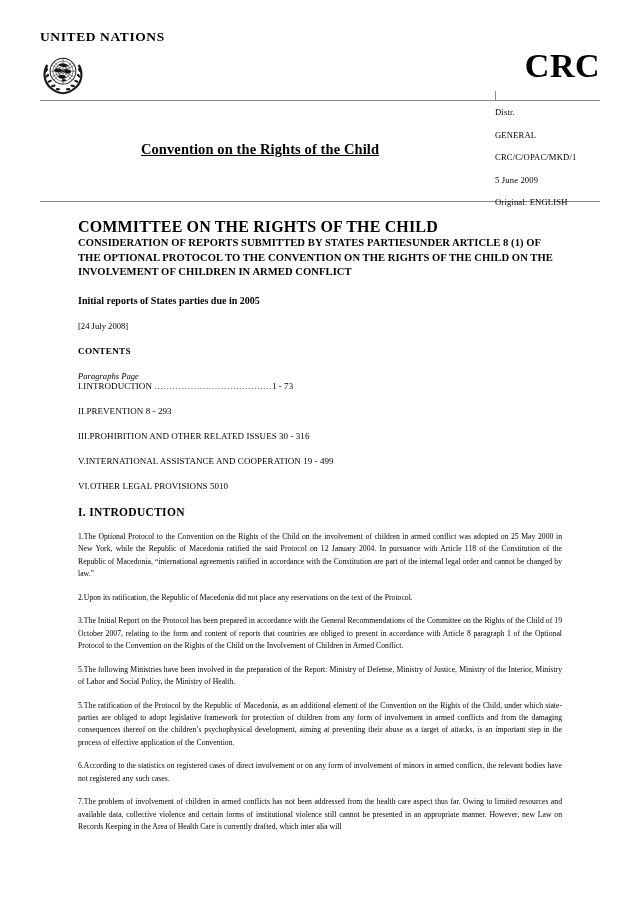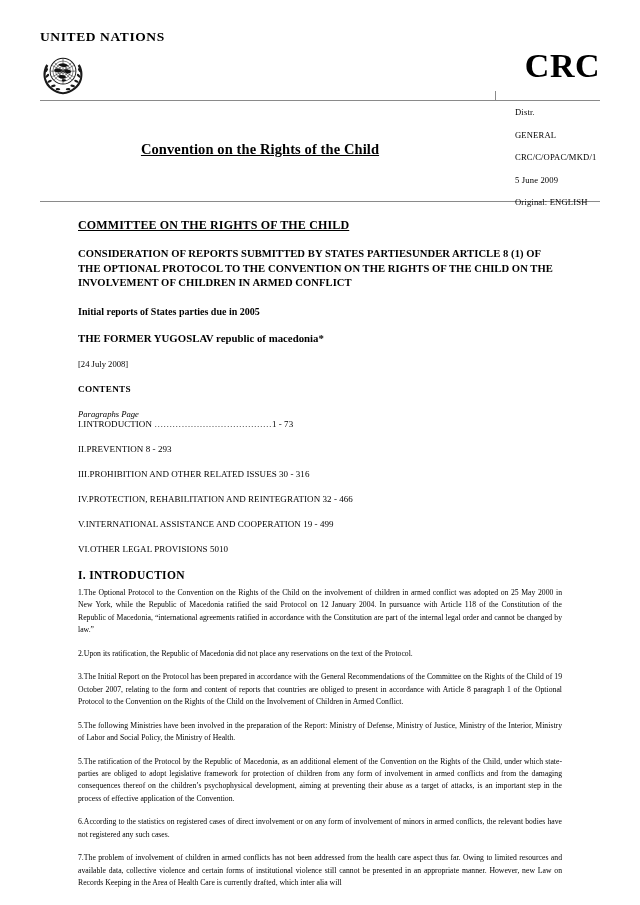--- a/index.html
+++ b/index.html
@@ -85,44 +85,41 @@
     font-size: 14.5px;
     letter-spacing: 0.1px;
     text-decoration: underline;
   }
   .distr-box {
     position: absolute;
     left: 455px;
     top: 0;
     width: 105px;
     padding-top: 7px;
-    margin-left: 20px;
   }
   .distr-box .line {
     font-size: 8.6px;
     line-height: 1;
     margin-bottom: 14px;
     letter-spacing: 0.15px;
     white-space: nowrap;
   }
   .rule-bottom {
     border-top: 1.4px solid #8a8a8a;
     margin-top: 0;
   }
 
   
   .body-area {
     padding: 16px 38px 0 38px;
   }
   .h-committee {
     font-weight: bold;
-    font-size: 12px;
+    font-size: 16px;
     letter-spacing: 0.15px;
-    margin-bottom: 14px;
-    text-decoration: underline;
   }
   .h-consideration {
     font-weight: bold;
     font-size: 10.6px;
     line-height: 1.38;
     letter-spacing: 0.05px;
     margin-bottom: 15px;
   }
   .h-initial {
     font-weight: bold;
@@ -151,21 +148,21 @@
   .toc-item {
     font-size: 9px;
     margin-bottom: 15px;
     letter-spacing: 0.05px;
   }
   .h-section {
     font-weight: bold;
     font-size: 11.5px;
     letter-spacing: 0.3px;
     margin-top: 4px;
-    margin-bottom: 6px;
+    margin-bottom: 13px;
   }
   .para {
     font-size: 7.7px;
     line-height: 1.62;
     text-align: justify;
     margin-bottom: 11px;
     letter-spacing: 0.02px;
   }
 </style>
 </head>
@@ -248,32 +245,30 @@
   <div class="rule-bottom"></div>
 
   <div class="body-area">
 
     <div class="h-committee">COMMITTEE ON THE RIGHTS OF THE CHILD</div>
 
     <div class="h-consideration">CONSIDERATION OF REPORTS SUBMITTED BY STATES PARTIESUNDER ARTICLE 8 (1) OF THE OPTIONAL PROTOCOL TO THE CONVENTION ON THE RIGHTS OF THE CHILD ON THE INVOLVEMENT OF CHILDREN IN ARMED CONFLICT</div>
 
     <div class="h-initial">Initial reports of States parties due in 2005</div>
 
-    <div class="h-country">THE FORMER YUGOSLAV republic of macedonia*</div>
 
     <div class="date-bracket">[24 July 2008]</div>
 
     <div class="h-contents">CONTENTS</div>
 
     <div class="toc-head">Paragraphs  Page</div>
 
     <div class="toc-item">I.INTRODUCTION …………………………………1 - 73</div>
     <div class="toc-item">II.PREVENTION 8 - 293</div>
     <div class="toc-item">III.PROHIBITION AND OTHER RELATED ISSUES 30 - 316</div>
-    <div class="toc-item">IV.PROTECTION, REHABILITATION AND REINTEGRATION 32 - 466</div>
     <div class="toc-item">V.INTERNATIONAL ASSISTANCE AND COOPERATION 19 - 499</div>
     <div class="toc-item">VI.OTHER LEGAL PROVISIONS 5010</div>
 
     <div class="h-section">I. INTRODUCTION</div>
 
     <div class="para">1.The Optional Protocol to the Convention on the Rights of the Child on the involvement of children in armed conflict was adopted on 25 May 2000 in New York, while the Republic of Macedonia ratified the said Protocol on 12 January 2004. In pursuance with Article 118 of the Constitution of the Republic of Macedonia, “international agreements ratified in accordance with the Constitution are part of the internal legal order and cannot be changed by law.”</div>
     <div class="para">2.Upon its ratification, the Republic of Macedonia did not place any reservations on the text of the Protocol.</div>
     <div class="para">3.The Initial Report on the Protocol has been prepared in accordance with the General Recommendations of the Committee on the Rights of the Child of 19 October 2007, relating to the form and content of reports that countries are obliged to present in accordance with Article 8 paragraph 1 of the Optional Protocol to the Convention on the Rights of the Child on the Involvement of Children in Armed Conflict.</div>
     <div class="para">5.The following Ministries have been involved in the preparation of the Report: Ministry of Defense, Ministry of Justice, Ministry of the Interior, Ministry of Labor and Social Policy, the Ministry of Health.</div>
     <div class="para">5.The ratification of the Protocol by the Republic of Macedonia, as an additional element of the Convention on the Rights of the Child, under which state-parties are obliged to adopt legislative framework for protection of children from any form of involvement in armed conflicts and from the damaging consequences thereof on the children’s psychophysical development, aiming at preventing their abuse as a target of attacks, is an important step in the process of effective application of the Convention.</div>

